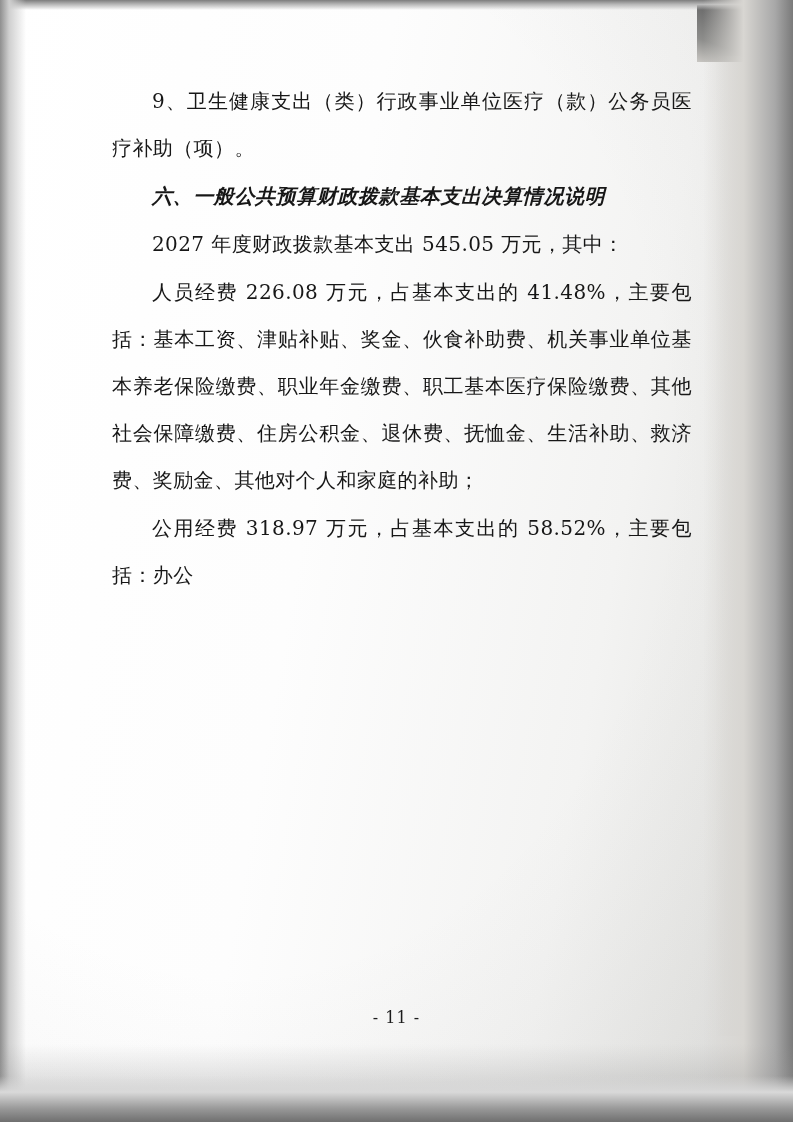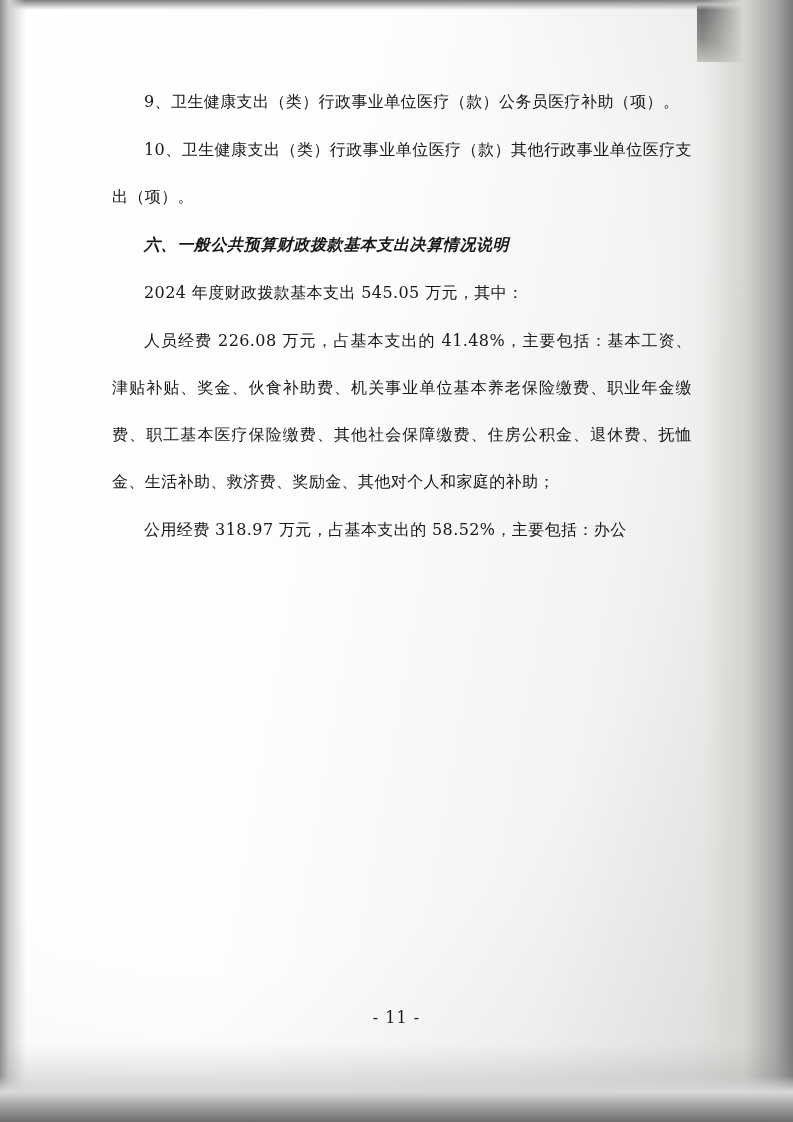--- a/index.html
+++ b/index.html
@@ -85,21 +85,21 @@
   }
 
   .content {
     position: absolute;
     left: 112px;
     top: 78px;
     width: 580px;
   }
   p {
     margin: 0 0 1px 0;
-    font-size: 16px;
+    font-size: 20px;
     line-height: 47px;
     letter-spacing: 0.4px;
     text-align: justify;
     text-justify: inter-ideograph;
     white-space: pre-wrap;
   }
   p.indent {
     text-indent: 2em;
   }
   p.heading {
@@ -133,23 +133,22 @@
   .stray.s3 { top: 240px; right: 14px; }
 </style>
 </head>
 <body>
 
 <div class="page">
   <div class="paper-tint"></div>
 
   <div class="content">
     <p class="indent">9、卫生健康支出（类）行政事业单位医疗（款）公务员医疗补助（项）。</p>
-    <p class="indent">10、卫生健康支出（类）行政事业单位医疗（款）其他行政事业单位医疗支出（项）。</p>
     <p class="heading">六、一般公共预算财政拨款基本支出决算情况说明</p>
-    <p class="indent">2024 年度财政拨款基本支出 545.05 万元，其中：</p>
+    <p class="indent">2027 年度财政拨款基本支出 545.05 万元，其中：</p>
     <p class="indent">人员经费 226.08 万元，占基本支出的 41.48%，主要包括：基本工资、津贴补贴、奖金、伙食补助费、机关事业单位基本养老保险缴费、职业年金缴费、职工基本医疗保险缴费、其他社会保障缴费、住房公积金、退休费、抚恤金、生活补助、救济费、奖励金、其他对个人和家庭的补助；</p>
     <p class="indent">公用经费 318.97 万元，占基本支出的 58.52%，主要包括：办公</p>
   </div>
 
   <div class="page-number">- 11 -</div>
 
   <span class="stray s1">费</span>
   <span class="stray s2">维</span>
   <span class="stray s3">工</span>
 

